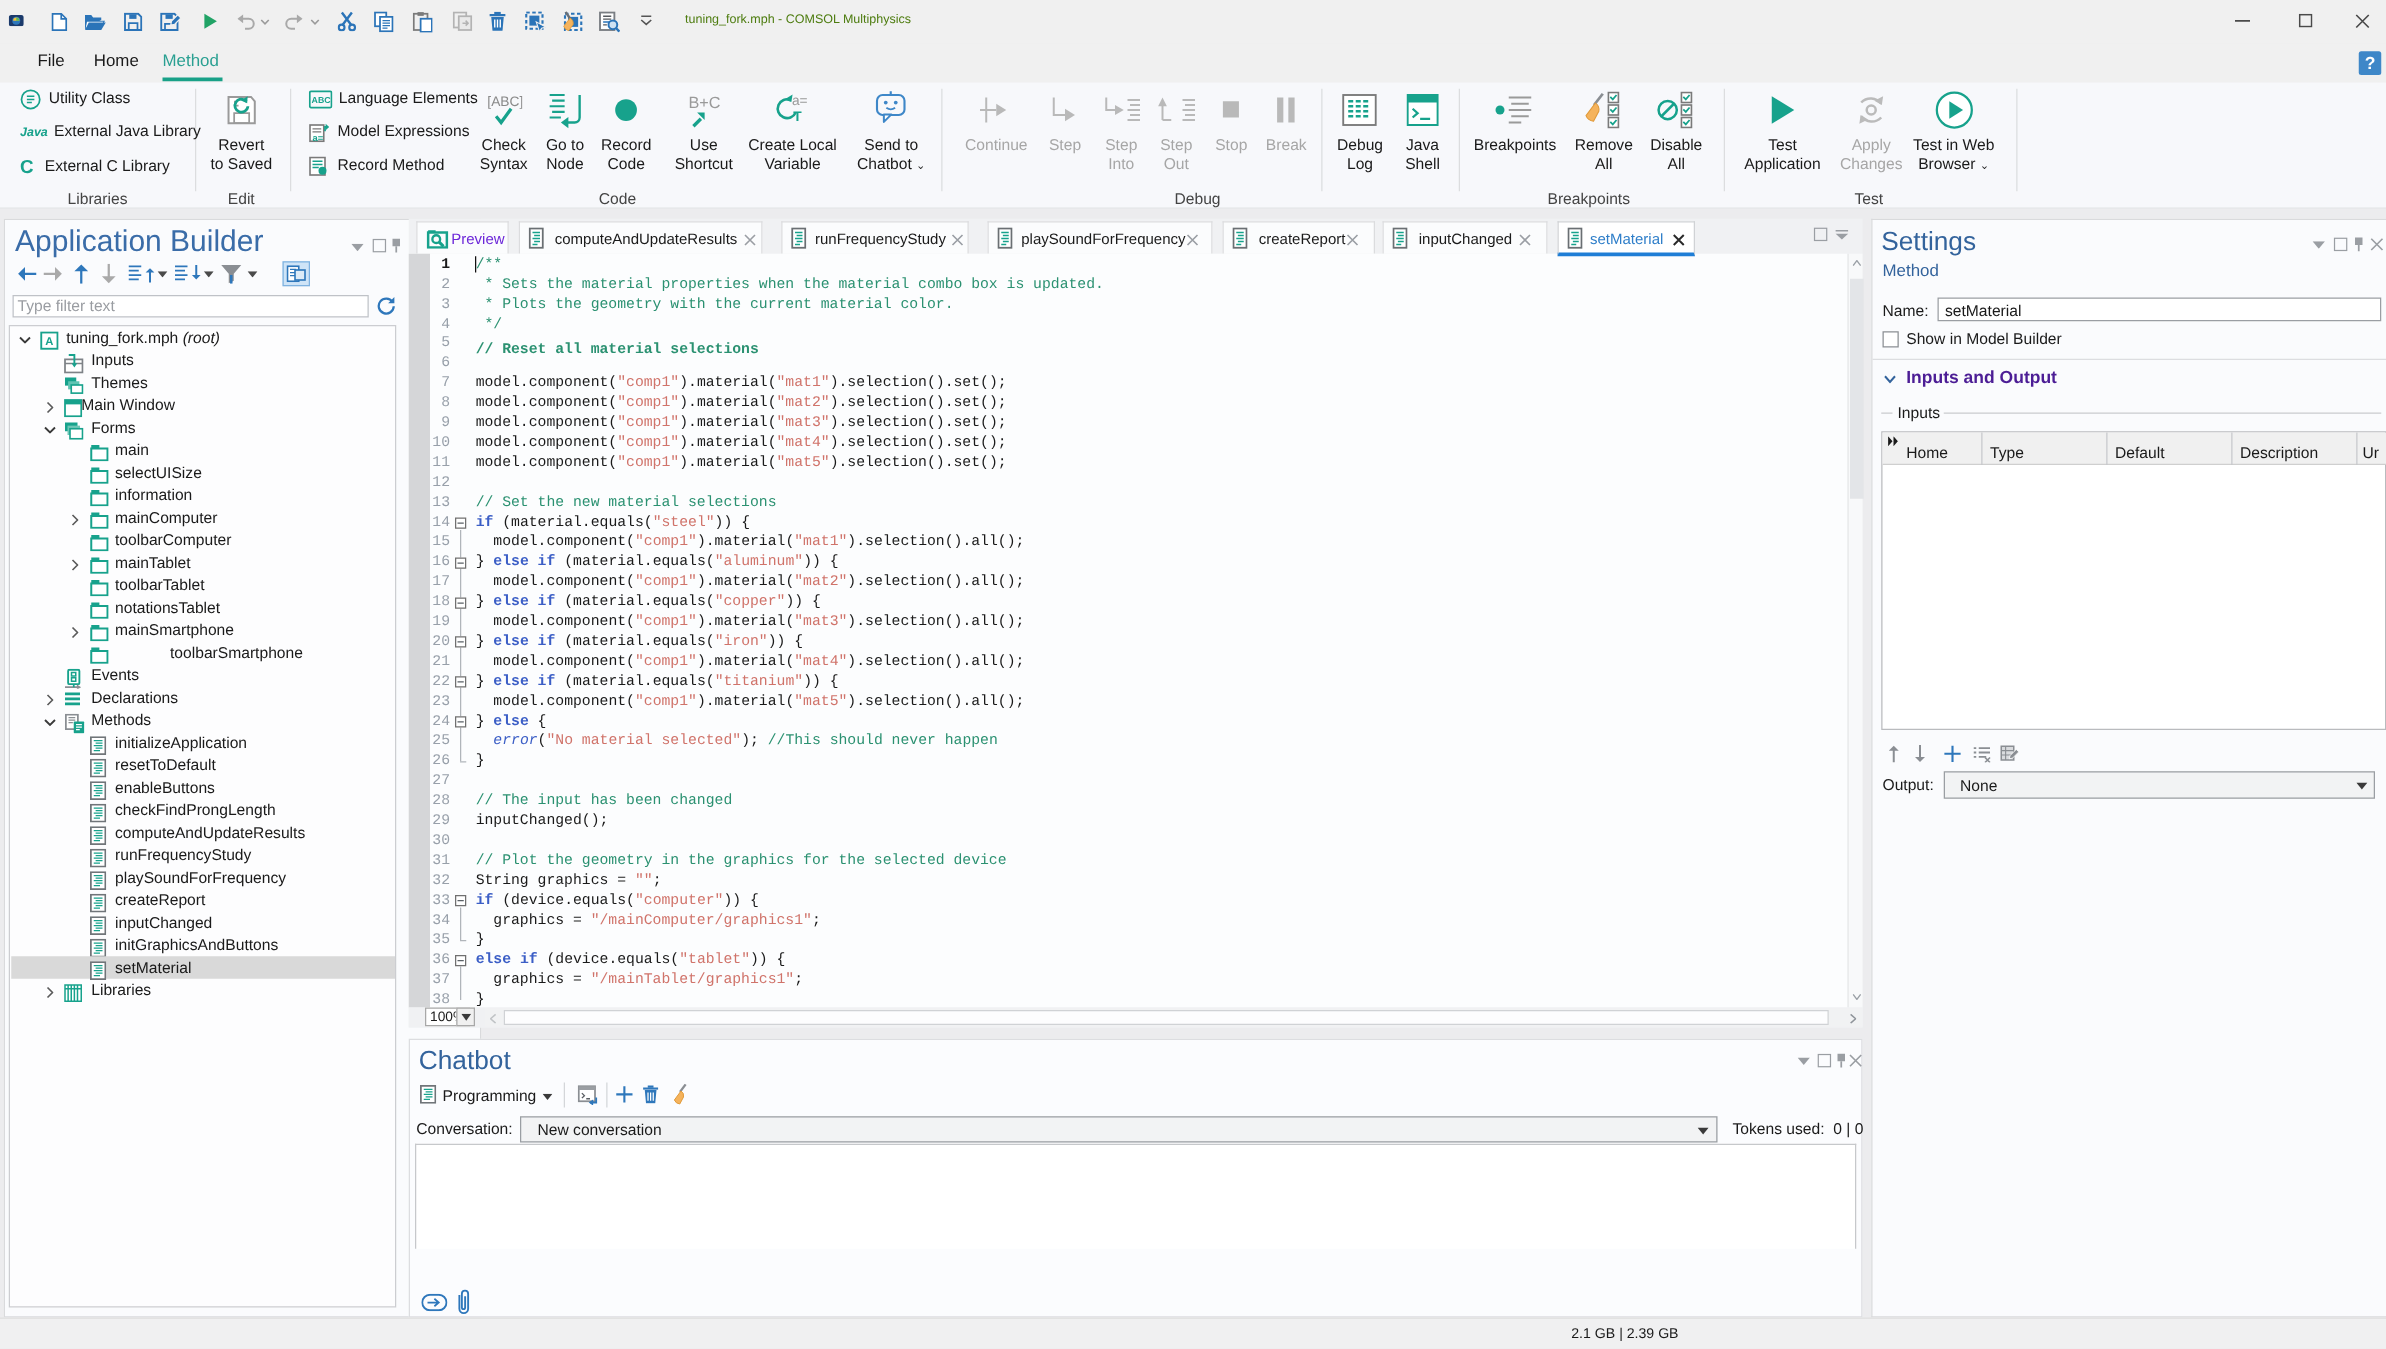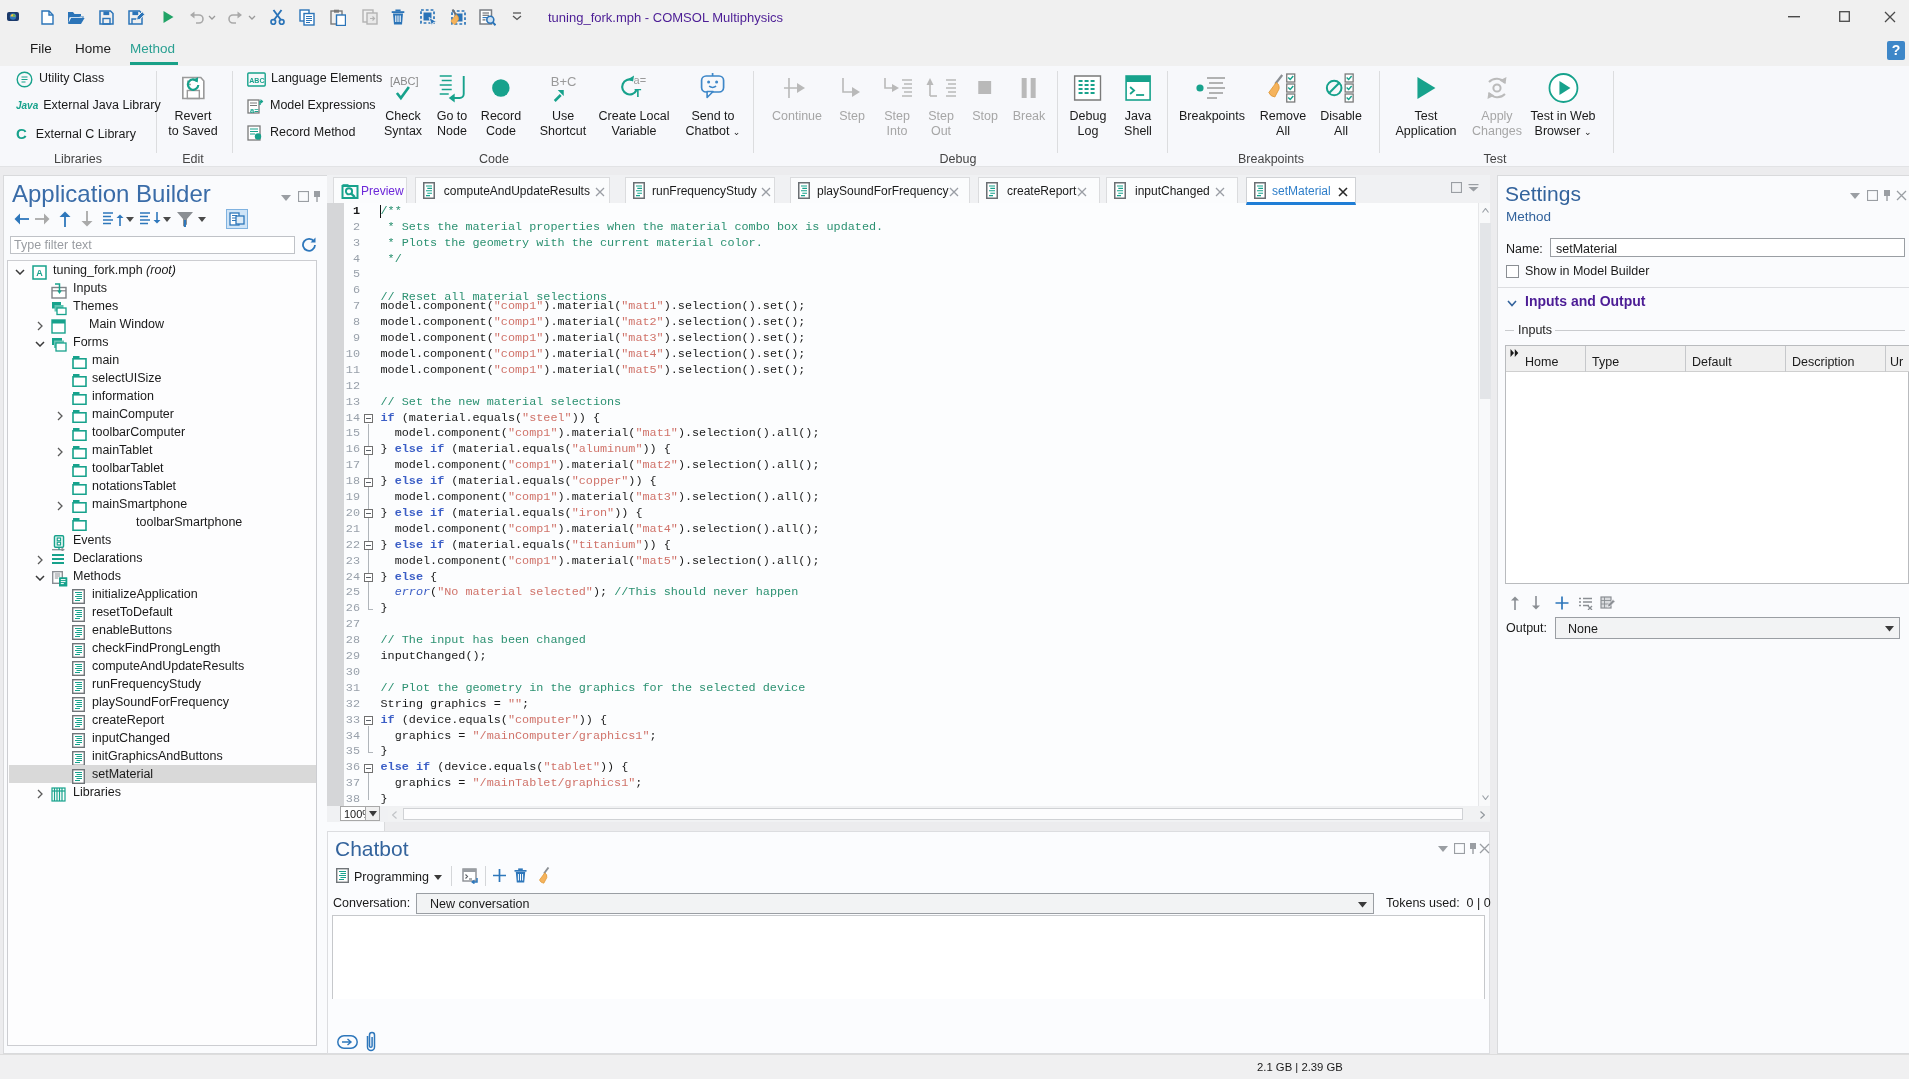--- a/index.html
+++ b/index.html
@@ -151,21 +151,21 @@
       <path d="M3.5 8.6h5" stroke="#2b74b8" stroke-width="1.1"></path>
       <path d="M3.5 10.9h3" stroke="#55595e" stroke-width="1.1"></path>
       <circle cx="11.3" cy="10.8" r="3.5" fill="#cfe2f3" stroke="#2b74b8" stroke-width="1.6"></circle>
       <path d="M13.8 13.4l2.7 2.9" stroke="#2b74b8" stroke-width="2"></path>
     </svg>
 
 <svg class="abs" style="left:512px;top:12px;" width="10" height="9" viewBox="0 0 10 9">
       <path d="M1 1h8" stroke="#555" stroke-width="1.3"></path>
       <path d="M1 4l4 3.5L9 4" fill="none" stroke="#555" stroke-width="1.3"></path>
     </svg>
-<div class="abs" style="left:548px;top:10px;font-size:13px;color:#4c1d95;">tuning_fork.mph - COMSOL Multiphysics</div>
+<div class="abs" style="left:548px;top:10px;font-size:10px;color:#4d7c0f;">tuning_fork.mph - COMSOL Multiphysics</div>
 
 <svg class="abs" style="left:1788px;top:16px;" width="12" height="2" viewBox="0 0 12 2">
       <rect width="12" height="1.4" fill="#4a4a4a"></rect>
     </svg>
 <svg class="abs" style="left:1839px;top:11px;" width="11" height="11" viewBox="0 0 11 11">
       <rect x="0.7" y="0.7" width="9.6" height="9.6" fill="none" stroke="#4a4a4a" stroke-width="1.3"></rect>
     </svg>
 <svg class="abs" style="left:1884px;top:11px;" width="12" height="12" viewBox="0 0 12 12">
       <path d="M1 1l10 10M11 1L1 11" stroke="#4a4a4a" stroke-width="1.3"></path>
     </svg>
@@ -490,21 +490,21 @@
           <svg width="6" height="10" viewBox="0 0 6 10">
             <path d="M1 1l4 4-4 4" fill="none" stroke="#5a5a5a" stroke-width="1.3"></path>
           </svg>
         </span>
         <span class="abs" style="left:42px;top:1.5px;">
           <svg width="15" height="15" viewBox="0 0 15 15">
             <rect x="1" y="1" width="13" height="13" fill="#fff" stroke="#17a28c" stroke-width="1.4"></rect>
             <rect x="1" y="1" width="13" height="3.5" fill="#17a28c"></rect>
           </svg>
         </span>
-        <span class="abs" style="left:80px;top:2px;">Main Window</span>
+        <span class="abs" style="left:56px;top:2px;">Main Window</span>
       </div>
 <div class="trow" style="top:72px;">
         <span class="abs" style="left:26px;top:6px;">
           <svg width="10" height="6" viewBox="0 0 10 6">
             <path d="M1 1l4 4 4-4" fill="none" stroke="#3a3a3a" stroke-width="1.5"></path>
           </svg>
         </span>
         <span class="abs" style="left:42px;top:1.5px;">
           <svg width="16" height="15" viewBox="0 0 16 15">
             <rect x="1" y="1" width="10" height="7" fill="#17a28c"></rect>
@@ -860,21 +860,21 @@
 <div class="ln cl1" style="top:0.8px;">1</div>
 <div class="cline" style="top:0.8px;"><span class="cmt">/**</span></div>
 <div class="ln" style="top:16.7px;">2</div>
 <div class="cline" style="top:16.7px;"><span class="cmt"> * Sets the material properties when the material combo box is updated.</span></div>
 <div class="ln" style="top:32.6px;">3</div>
 <div class="cline" style="top:32.6px;"><span class="cmt"> * Plots the geometry with the current material color.</span></div>
 <div class="ln" style="top:48.5px;">4</div>
 <div class="cline" style="top:48.5px;"><span class="cmt"> */</span></div>
 <div class="ln" style="top:64.4px;">5</div>
 <div class="ln" style="top:80.3px;">6</div>
-<div class="cline" style="top:87px;"><span class="cmt">// Reset all material selections</span></div>
+<div class="cline" style="top:69px;font-weight:bold;"><span class="cmt">// Reset all material selections</span></div>
 <div class="ln" style="top:96.2px;">7</div>
 <div class="cline" style="top:96.2px;"><span class="pl">model.component(</span><span class="str">"comp1"</span><span class="pl">).material(</span><span class="str">"mat1"</span><span class="pl">).selection().set();</span></div>
 <div class="ln" style="top:112.1px;">8</div>
 <div class="cline" style="top:112.1px;"><span class="pl">model.component(</span><span class="str">"comp1"</span><span class="pl">).material(</span><span class="str">"mat2"</span><span class="pl">).selection().set();</span></div>
 <div class="ln" style="top:128.0px;">9</div>
 <div class="cline" style="top:128.0px;"><span class="pl">model.component(</span><span class="str">"comp1"</span><span class="pl">).material(</span><span class="str">"mat3"</span><span class="pl">).selection().set();</span></div>
 <div class="ln" style="top:143.9px;">10</div>
 <div class="cline" style="top:143.9px;"><span class="pl">model.component(</span><span class="str">"comp1"</span><span class="pl">).material(</span><span class="str">"mat4"</span><span class="pl">).selection().set();</span></div>
 <div class="ln" style="top:159.8px;">11</div>
 <div class="cline" style="top:159.8px;"><span class="pl">model.component(</span><span class="str">"comp1"</span><span class="pl">).material(</span><span class="str">"mat5"</span><span class="pl">).selection().set();</span></div>

